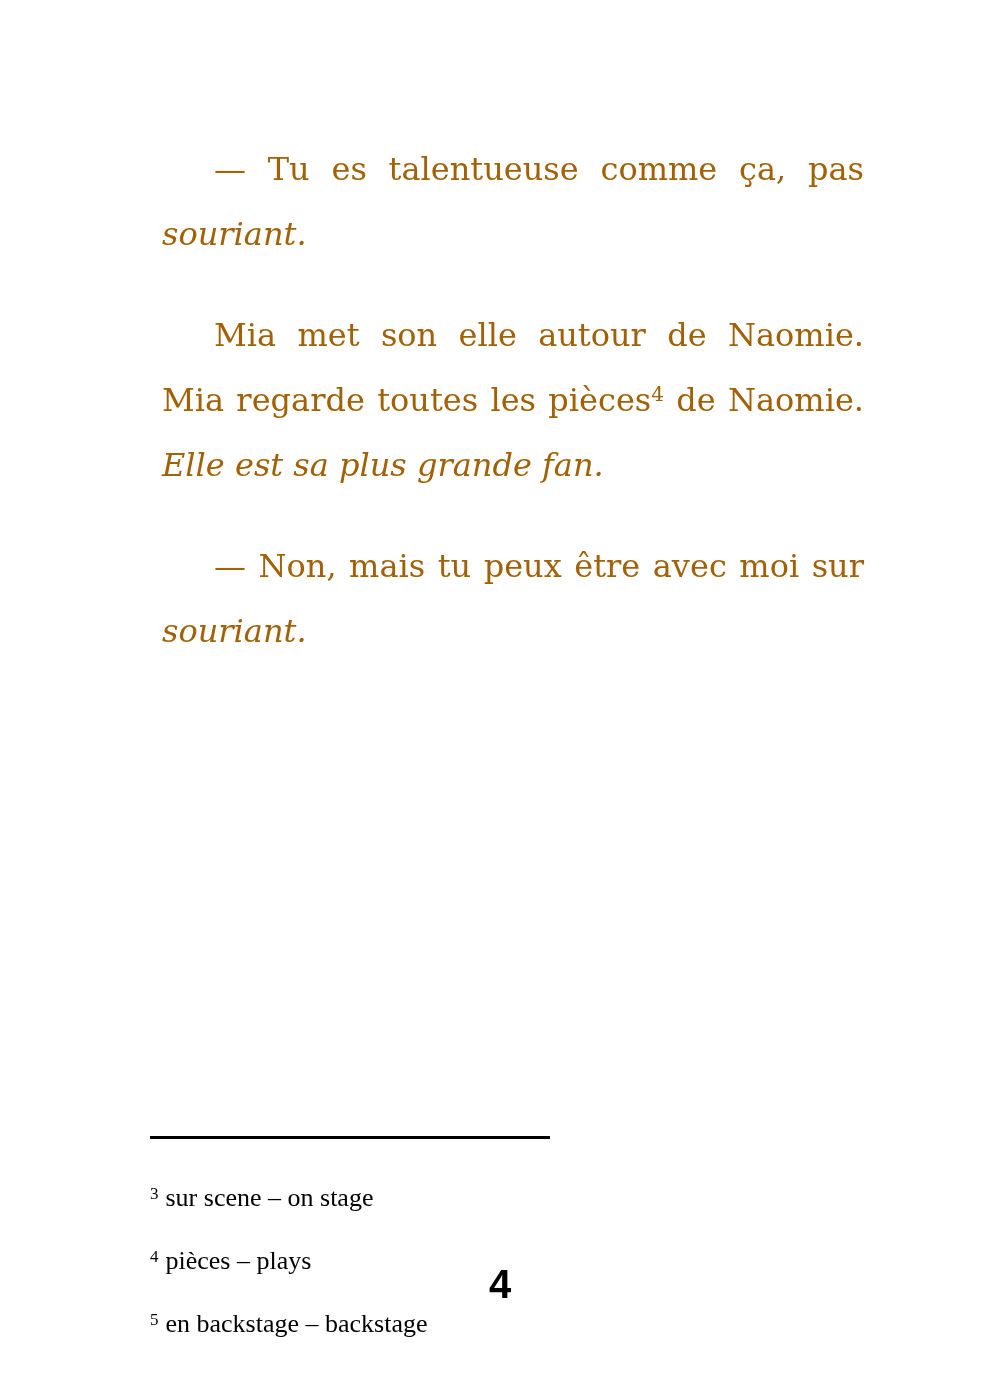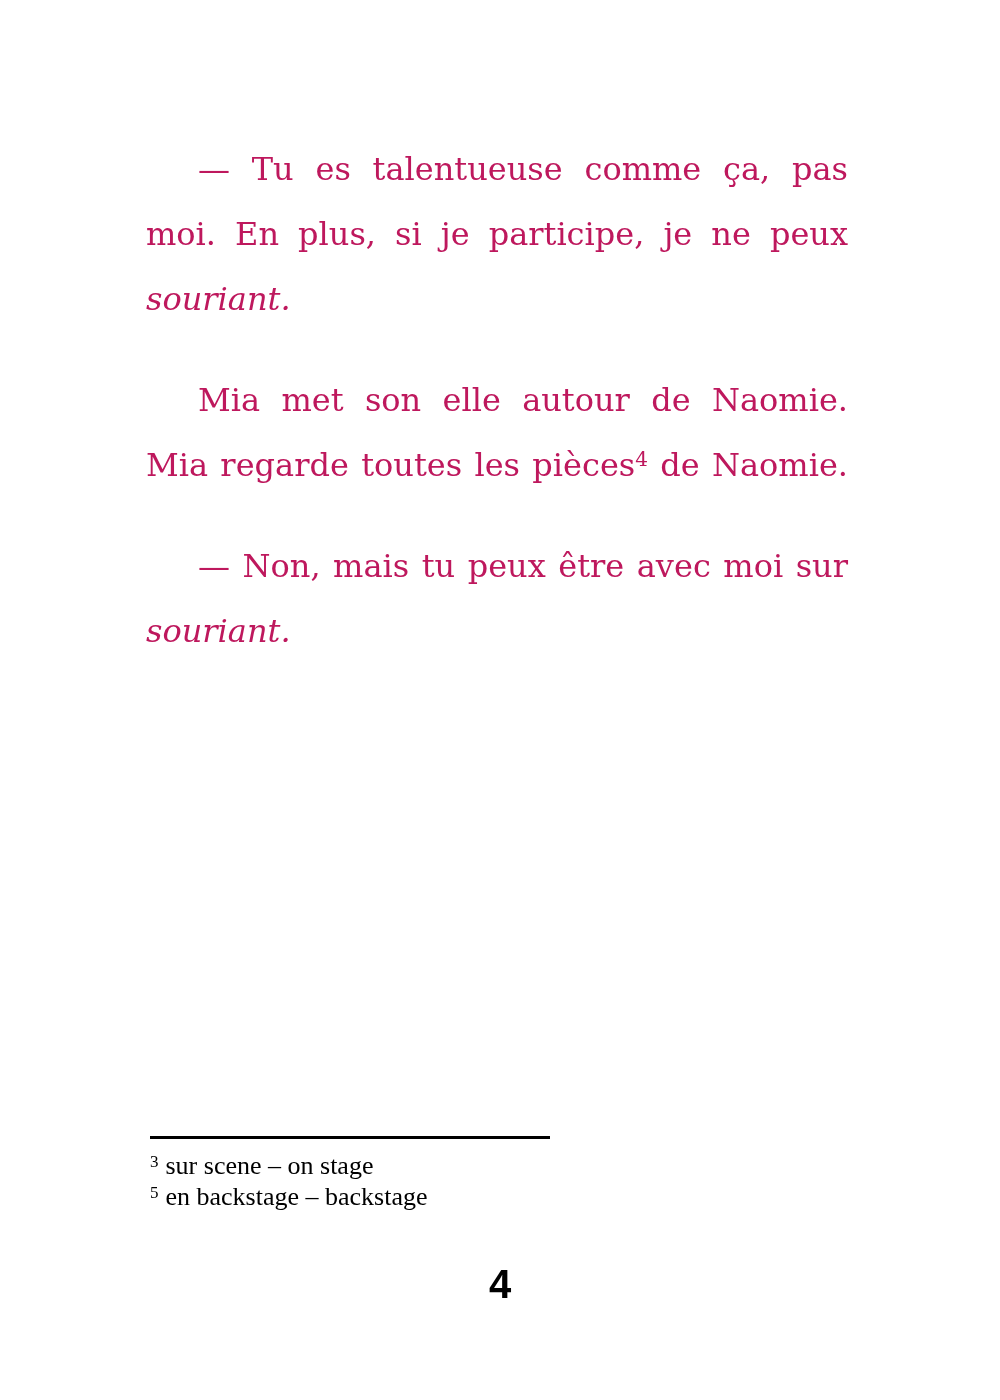--- a/index.html
+++ b/index.html
@@ -10,26 +10,26 @@
   .page {
     position: relative;
     width: 1000px;
     height: 1400px;
     background: #ffffff;
     color: #000000;
     overflow: hidden;
   }
   .text-block {
     position: absolute;
-    left: 146px;
+    left: 162px;
     top: 137px;
     width: 702px;
     font-family: "DejaVu Serif", "Liberation Serif", serif;
     font-size: 32px;
-    color: #be185d;
+    color: #a16207;
   }
   .para {
     margin: 0 0 36px 0;
     padding: 0;
   }
   .line {
     height: 65px;
     line-height: 65px;
     text-align: justify;
     text-align-last: justify;
@@ -61,20 +61,21 @@
     position: absolute;
     left: 150px;
     top: 1150px;
     width: 620px;
     font-family: "Liberation Serif", "DejaVu Serif", serif;
     font-size: 26px;
     color: #000000;
   }
   .footnote {
     line-height: 31px;
+    margin-top: 32px;
   }
   .footnote sup {
     font-size: 17px;
     line-height: 0;
     vertical-align: baseline;
     position: relative;
     top: -0.42em;
     margin-right: 7px;
   }
   .page-number {
@@ -90,33 +91,34 @@
     color: #000000;
   }
 </style>
 </head>
 <body>
 
 <div class="page">
   <main class="text-block" id="story">
       <div class="para">
         <div class="line first">— Tu es talentueuse comme ça, pas</div>
-        <div class="line">moi. En plus, si je participe, je ne peux</div>
         <div class="line last">souriant.</div>
       </div>
       <div class="para">
         <div class="line first">Mia met son elle autour de Naomie.</div>
         <div class="line">Mia regarde toutes les pièces<sup>4</sup> de Naomie.</div>
+        <div class="line last">Elle est sa plus grande fan.</div>
       </div>
       <div class="para">
         <div class="line first">— Non, mais tu peux être avec moi sur</div>
         <div class="line last">souriant.</div>
       </div>
       <div class="para">
       </div>
     </main>
   <div class="footnote-rule"></div>
   <section class="footnotes" id="footnotes">
       <div class="footnote"><sup>3</sup><span>sur scene – on stage</span></div>
+      <div class="footnote"><sup>4</sup><span>pièces – plays</span></div>
       <div class="footnote"><sup>5</sup><span>en backstage – backstage</span></div>
     </section>
   <div class="page-number">4</div>
 </div>
 
 </body></html>

